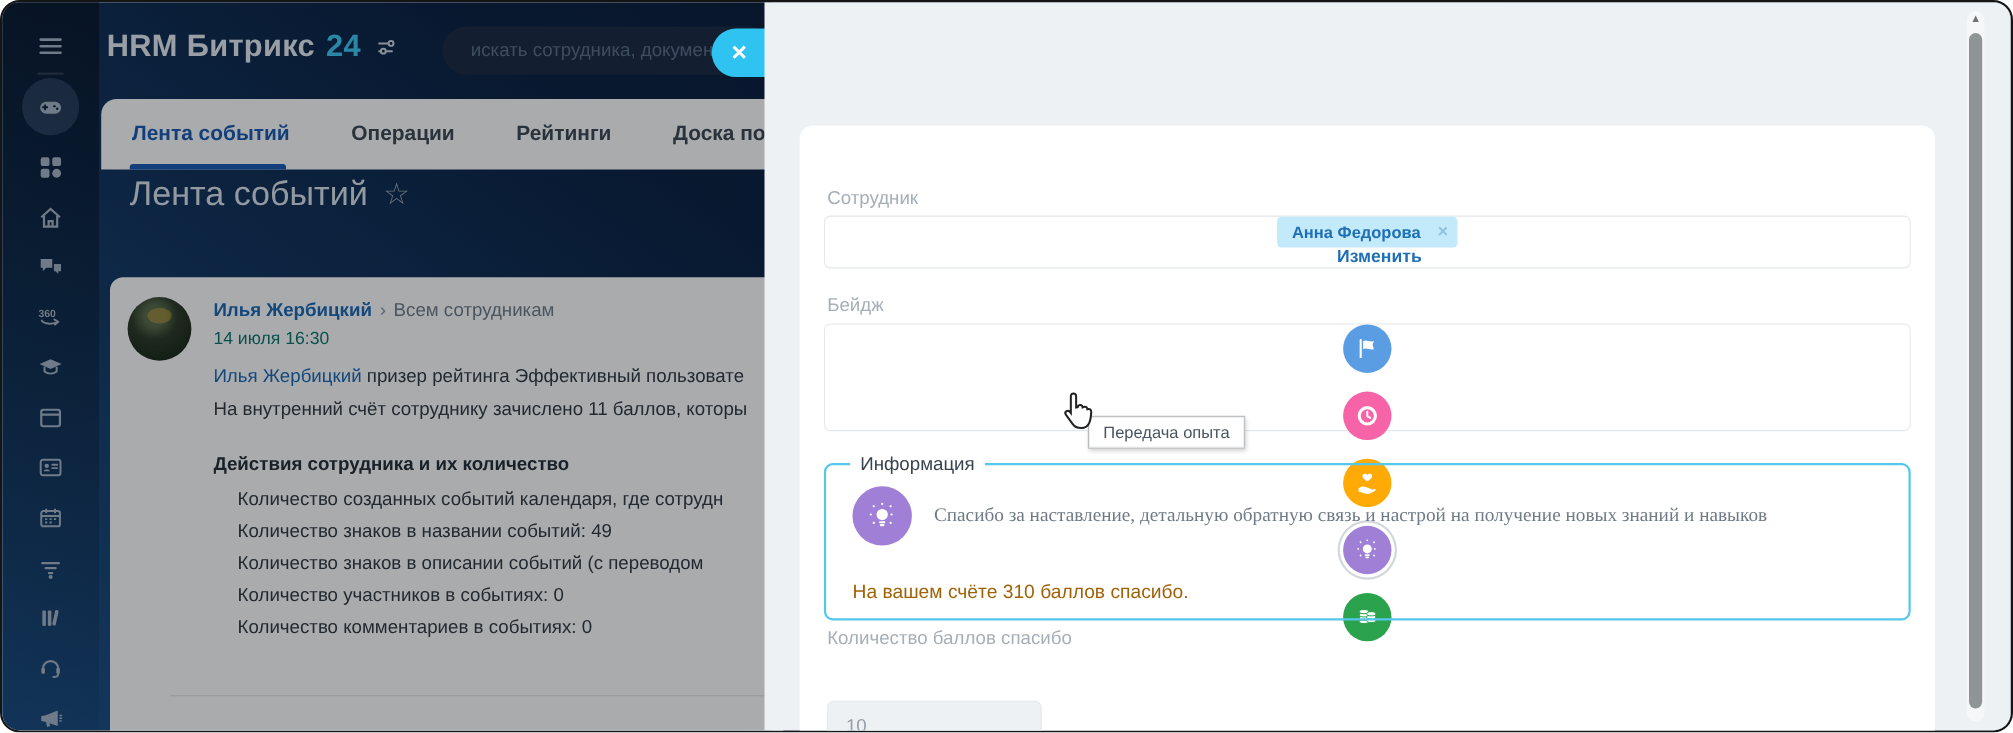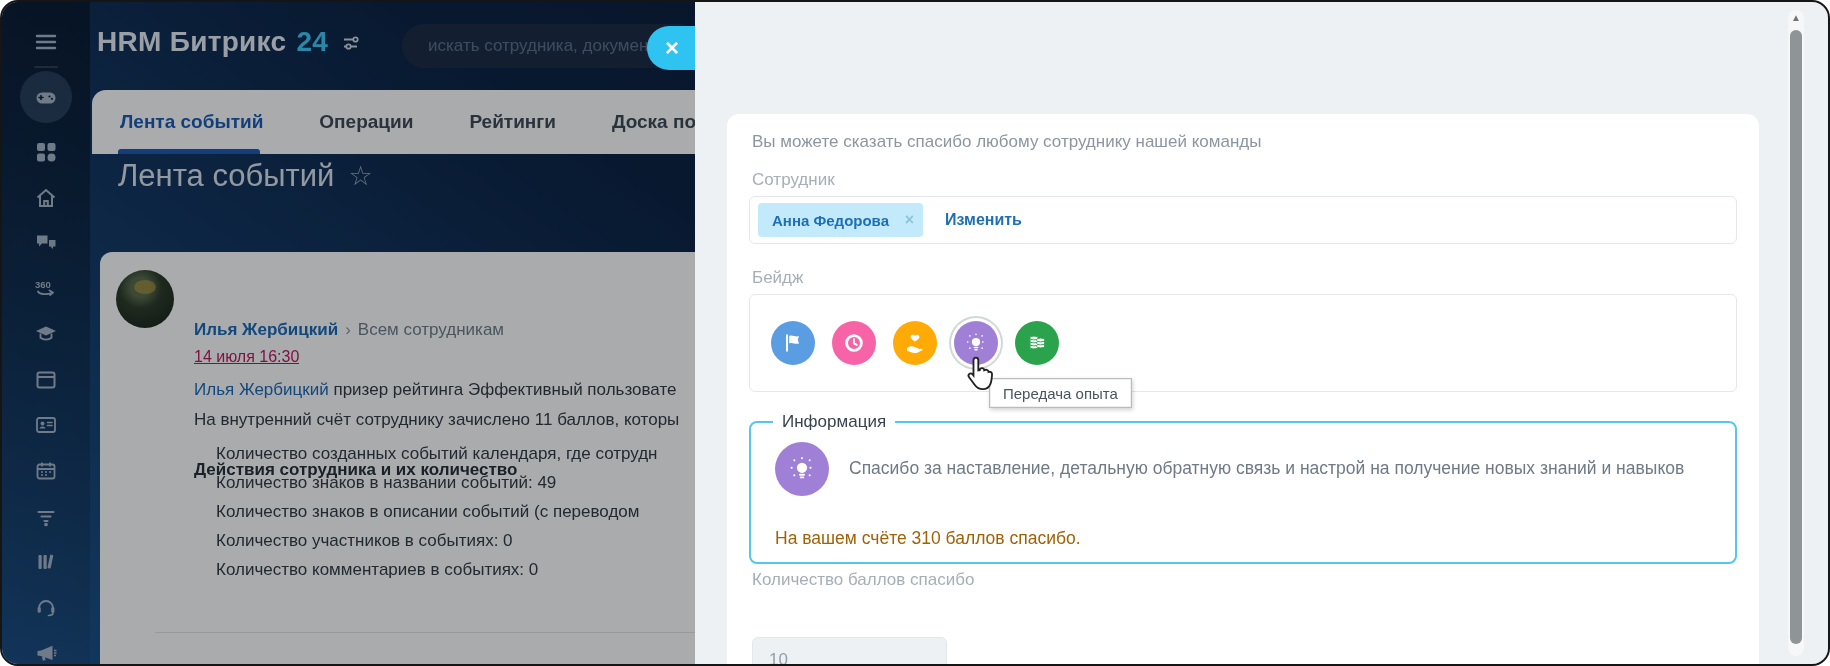--- a/index.html
+++ b/index.html
@@ -29,61 +29,61 @@
   .tab.active{color:#1a5cb4;}
   .tab-underline{position:absolute;left:26px;bottom:0;width:142px;height:5px;background:#1a5cb4;border-radius:3px 3px 0 0;}
 
   .page-title{position:absolute;left:116px;top:156px;font-size:31px;color:#dde4eb;display:flex;align-items:center;gap:14px;}
   .star{font-size:27px;color:#9aa7b5;cursor:pointer;}
 
   .feed-card{position:absolute;left:98px;top:250px;width:612px;height:416px;background:#ffffff;border-radius:12px 0 0 0;}
   .avatar{position:absolute;left:16px;top:18px;width:58px;height:58px;border-radius:50%;
           background:radial-gradient(circle at 42% 30%,#5a6b4a 0 18%,#2e3b28 40%,#1f2c1c 70%,#17231a 100%);}
   .avatar::after{content:"";position:absolute;left:18px;top:10px;width:22px;height:14px;border-radius:50%;background:#c9a23a;opacity:.55;}
-  .f-row{position:absolute;left:94px;white-space:nowrap;overflow:hidden;max-width:500px;margin-top:48px;}
+  .f-row{position:absolute;left:94px;white-space:nowrap;overflow:hidden;max-width:500px;}
   .f-name{font-size:17px;font-weight:700;color:#1c69b5;cursor:pointer;}
   .f-sep{font-size:17px;color:#8b97a3;margin:0 7px;}
   .f-aud{font-size:17px;color:#717d89;}
-  .f-date{font-size:16px;color:#be185d;text-decoration:underline;}
+  .f-date{font-size:16px;color:#0f766e;}
   .f-text{font-size:17px;color:#333a42;}
   .f-link{font-size:17px;color:#1c69b5;cursor:pointer;}
   .f-section{font-size:17px;font-weight:700;color:#262e36;}
   .f-bullets{position:absolute;left:94px;top:192px;margin:0;padding-left:22px;width:520px;}
   .f-bullets li{font-size:17px;color:#333a42;margin-bottom:9px;white-space:nowrap;overflow:hidden;}
   .f-divider{position:absolute;left:55px;right:0;top:380px;height:1px;background:#e4e4e4;}
 
   .dim{position:absolute;left:0;top:0;width:700px;height:100%;background:rgba(4,8,14,.34);z-index:5;}
 
   
   .close-btn{position:absolute;left:645px;top:24px;width:92px;height:44px;border-radius:22px;background:#2fc3f1;z-index:6;cursor:pointer;}
   .close-btn span{position:absolute;left:12px;top:50%;transform:translateY(-50%);width:26px;text-align:center;
                   color:#fff;font-size:24px;font-weight:700;line-height:1;}
 
   
   .panel{position:absolute;left:693px;top:0;right:0;bottom:0;background:#edf1f4;z-index:10;}
   .panel-title{position:absolute;left:33px;top:26px;font-size:29px;color:#3a434e;}
   .card{position:absolute;left:32px;top:112px;width:1032px;height:600px;background:#fff;border-radius:12px;}
   .intro{position:absolute;left:25px;top:18px;font-size:17px;color:#8c96a0;}
   .lbl{position:absolute;font-size:17px;color:#a6aeb7;}
-  .box{position:absolute;left:22px;width:988px;background:#fff;border:1px solid #e4e8eb;border-radius:6px;}
+  .box{position:absolute;left:22px;width:988px;background:#fff;border:1px solid #e4e8eb;border-radius:6px;flex-direction:column;}
   .emp-box{top:82px;height:48px;display:flex;align-items:center;padding:0 8px;}
   .chip{position:relative;height:34px;background:#c3eafb;border-radius:4px;display:flex;align-items:center;
         padding:0 34px 0 14px;font-size:15px;font-weight:700;color:#1f6fb5;cursor:pointer;}
   .chip .x{position:absolute;right:9px;top:50%;transform:translateY(-50%);color:#8fc3dc;font-weight:700;font-size:16px;cursor:pointer;}
   .change{margin-left:22px;font-size:16px;font-weight:700;color:#1f6fb5;cursor:pointer;}
   .badge-box{top:180px;height:98px;display:flex;align-items:center;padding:0 21px;gap:17px;}
   .badge{width:44px;height:44px;border-radius:50%;display:flex;align-items:center;justify-content:center;cursor:pointer;flex:0 0 auto;}
   .badge svg{width:24px;height:24px;}
   .badge.selected{box-shadow:0 0 0 3px #fff,0 0 0 5px #d2d7db;}
   .fieldset{position:absolute;left:22px;top:298px;width:988px;height:152px;margin:0;padding:0;
             border:2px solid #55c7eb;border-radius:8px;}
   .fieldset legend{margin-left:22px;padding:0 9px;font-size:17px;color:#39434e;}
   .info-ic{position:absolute;left:24px;top:10px;width:54px;height:54px;border-radius:50%;display:flex;align-items:center;justify-content:center;}
   .info-ic svg{width:30px;height:30px;}
-  .info-text{position:absolute;left:98px;right:30px;top:26px;font-size:17.5px;color:#6f7a86;}
+  .info-text{position:absolute;left:98px;right:30px;top:26px;font-size:17.5px;color:#6f7a86;font-family:Liberation Serif, serif;}
   .balance{position:absolute;left:24px;top:96px;font-size:17.5px;color:#a16207;}
   .points-input{position:absolute;left:25px;top:480px;width:195px;height:46px;background:#eef1f3;border:1px solid #e3e7ea;border-radius:6px;
                 padding:0 16px;font-size:17px;color:#959ea8;outline:none;margin-top:43px;}
   .tooltip{position:absolute;left:262px;top:264px;height:30px;padding:0 13px;background:#fff;border:1px solid #b9bcbe;
            box-shadow:1px 2px 4px rgba(0,0,0,.18), inset 0 0 0 1px #efefef;font-size:15px;color:#4a545e;
            display:flex;align-items:center;white-space:nowrap;z-index:30;}
   .cursor{position:absolute;left:236px;top:240px;width:34px;height:44px;z-index:31;}
 
   
   .scroll-track{position:absolute;left:1093px;top:8px;bottom:8px;width:16px;background:#f6f7f8;border-radius:8px;}
@@ -249,21 +249,20 @@
     <div class="dim"></div>
   </div>
 
   <div class="close-btn">
     <span>×</span>
   </div>
 
   <div class="panel">
 
     <div class="card">
-      <div class="intro">Вы можете сказать спасибо любому сотруднику нашей команды</div>
 
       <div class="lbl" style="left:25px;top:56px">Сотрудник</div>
       <div class="box emp-box">
         <span class="chip">
           <span>Анна Федорова</span>
           <span class="x">×</span>
         </span>
         <span class="change">Изменить</span>
       </div>
 

